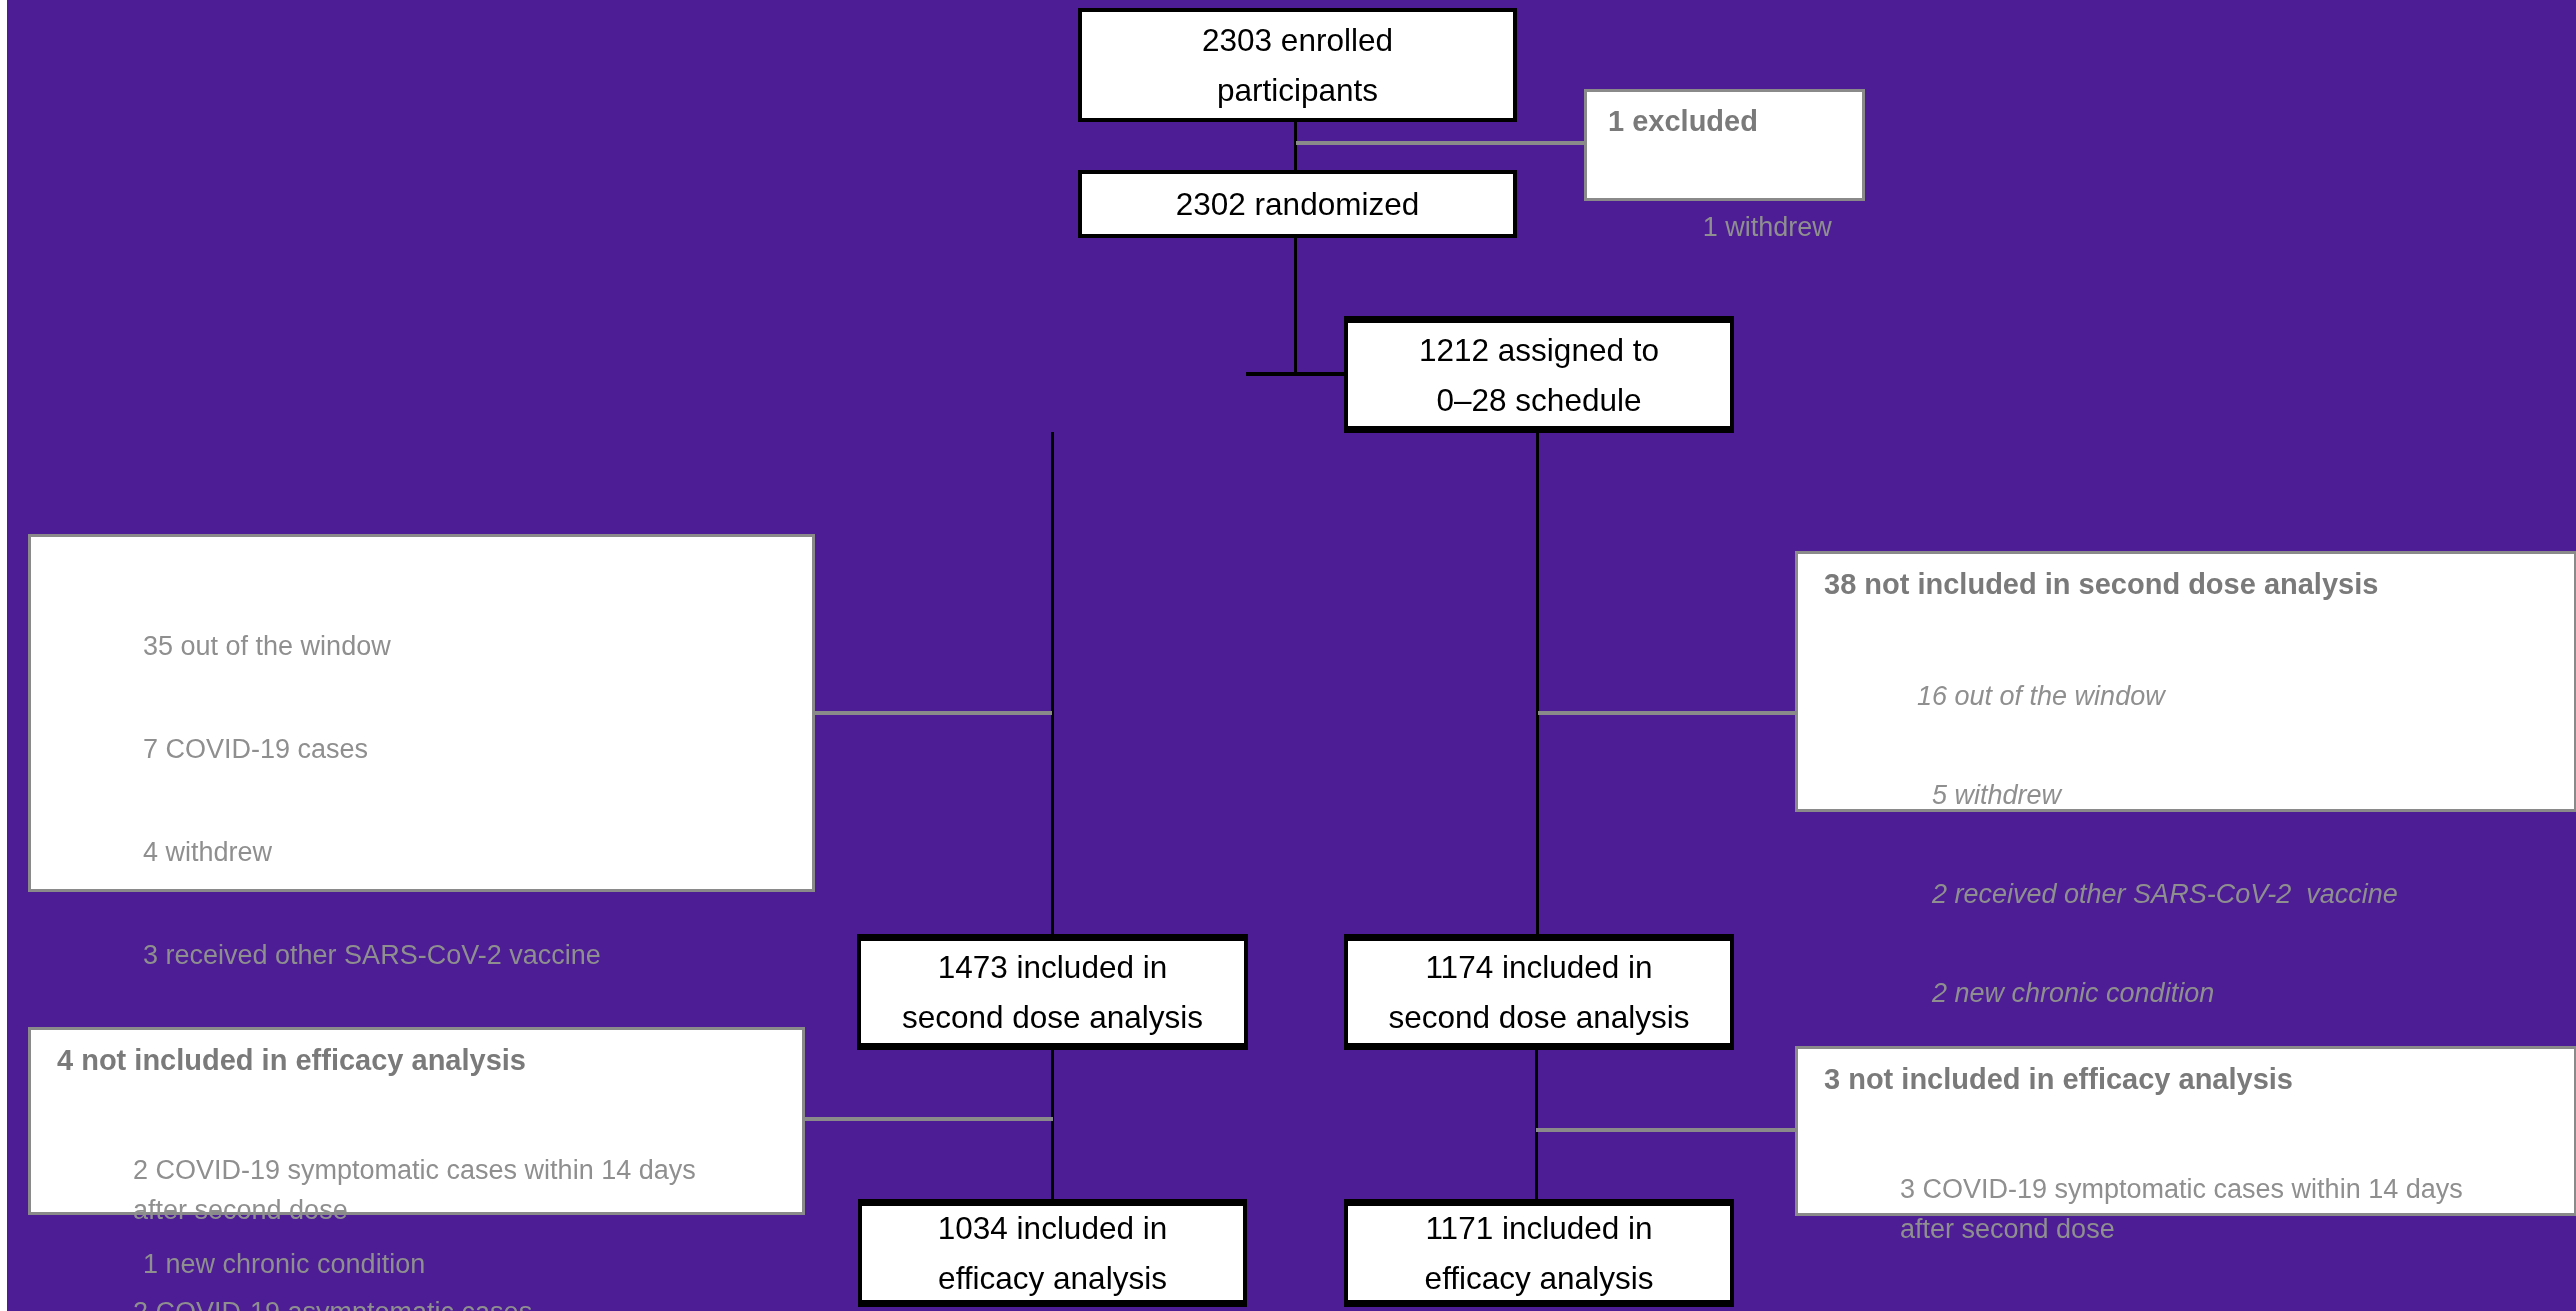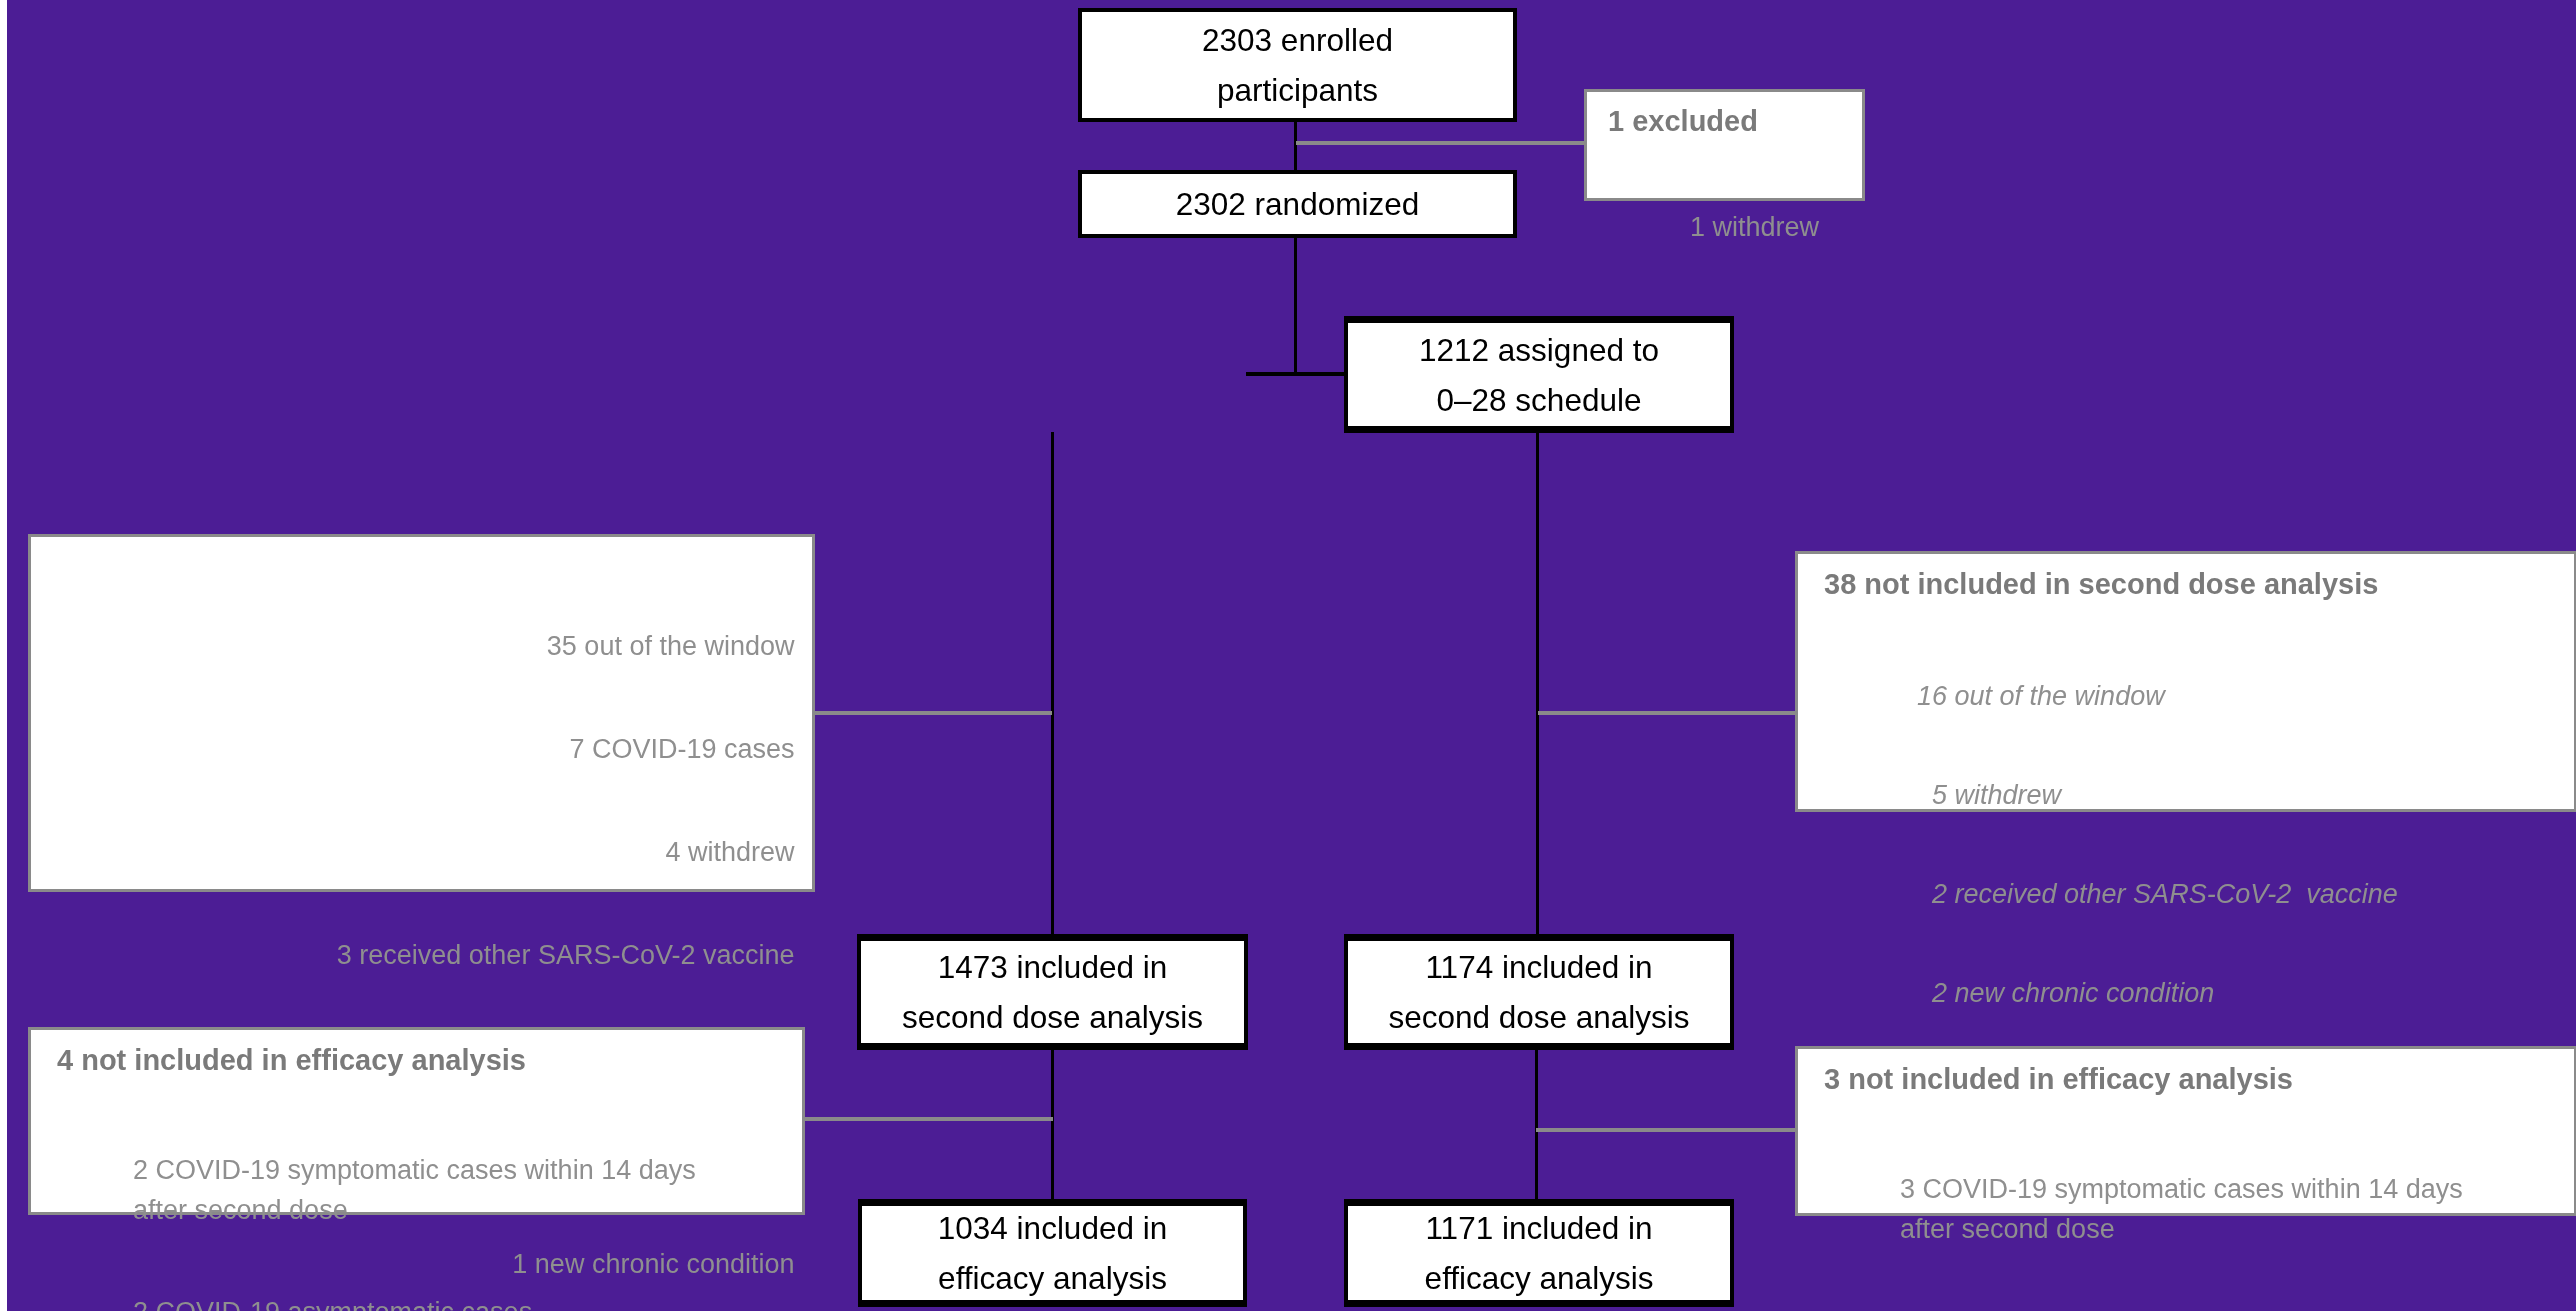--- a/index.html
+++ b/index.html
@@ -28,24 +28,24 @@
     padding:11.7px 17.5px 0 26px;
   }
   .gtitle{
     font-weight:bold;color:#7a7a7a;
     font-size:29px;line-height:36px;
     white-space:pre-wrap;
   }
   .gitems{color:#8f8f8f;font-size:27px;white-space:pre-wrap;}
   .gitem{white-space:pre-wrap;}
   
-  .items-excluded{margin-top:8.2px;padding-left:82px;}
+  .items-excluded{margin-top:8.2px;padding-left:82px;text-align:center;}
   .items-excluded .gitem{line-height:36px;}
   .items-52{margin-top:15px;padding-left:86px;}
-  .items-52 .gitem{line-height:41px;text-align:right;}
+  .items-52 .gitem{line-height:41px;}
   .items-38{margin-top:14px;padding-left:93px;}
   .items-38 .gitem{line-height:37px;font-style:italic;}
   .items-38 .gitem.shift{padding-left:15px;}
   .items-eff{margin-top:10.5px;padding-left:76px;}
   .items-eff .gitem{line-height:40px;}
   
   .line{position:absolute;}
   .line.black{background:#000000;}
   .line.gray{background:#8a8a8a;}
 </style>

